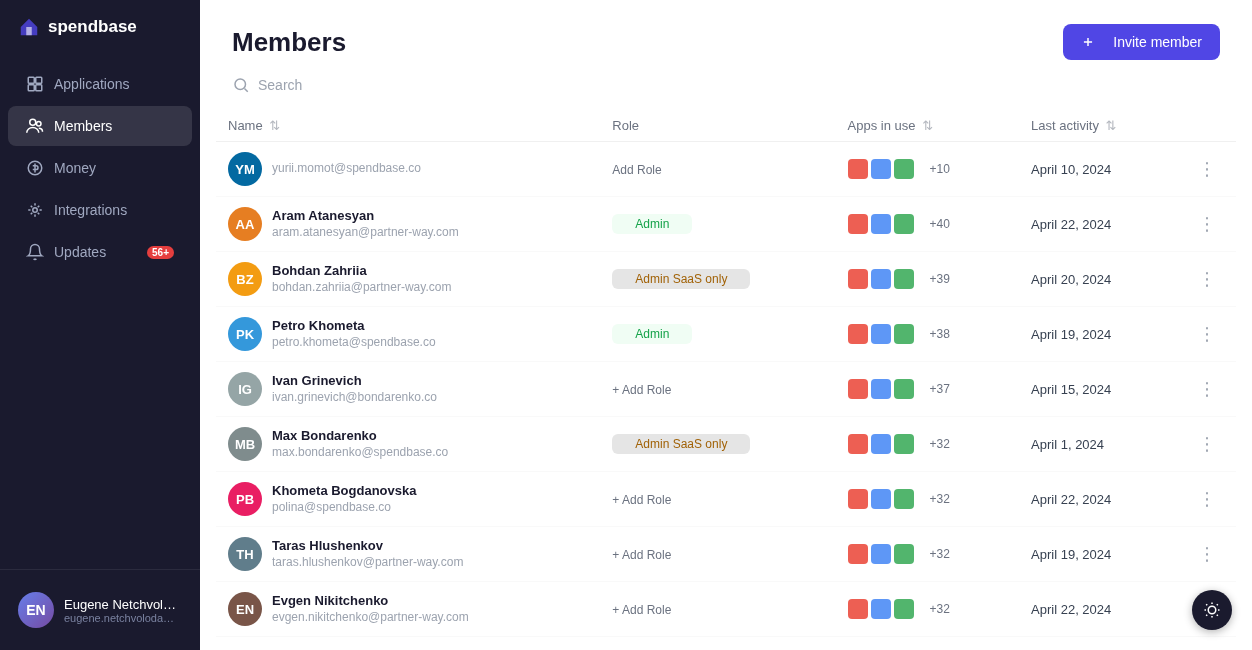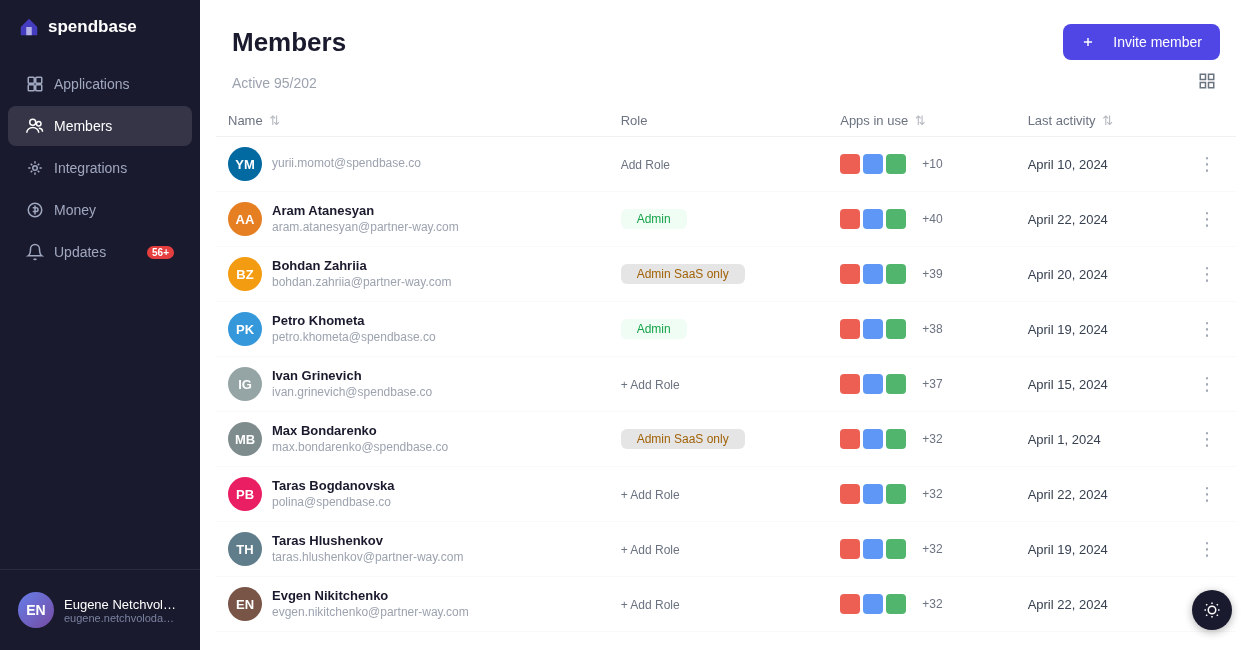--- a/index.html
+++ b/index.html
@@ -209,21 +209,21 @@
       line-height: 1.3;
     }
     .member-email {
       font-size: 12px;
       color: #9ca3af;
       line-height: 1.3;
     }
 
     .role-badge {
       display: inline-block;
-      padding: 3px 16px;
+      padding: 3px 23px;
       border-radius: 6px;
       font-size: 12px;
       font-weight: 500;
     }
     .role-admin {
       background: #f0fdf4;
       color: #16a34a;
     }
     .role-admin-saas {
       background: #e5e5e5;
@@ -328,32 +328,32 @@
         <circle cx="9" cy="7" r="4"></circle>
           <circle cx="17" cy="9" r="3"></circle>
         <path d="M1 21c0-4 3.6-7 8-7s8 3 8 7"></path>
           <path d="M17 15c2.5 0 5 1.5 5 4.5"></path>
       </svg>
       <span>Members</span>
     </div>
 
     <div class="sidebar-item">
       <svg viewBox="0 0 24 24" fill="none" stroke="currentColor" stroke-width="2">
+        <circle cx="12" cy="12" r="9"></circle>
+          <path d="M12 6v12M9 9h4.5a2.5 2.5 0 010 5H9"></path>
+      </svg>
+      <span>Money</span>
+    </div>
+
+    <div class="sidebar-item">
+      <svg viewBox="0 0 24 24" fill="none" stroke="currentColor" stroke-width="2">
         <circle cx="12" cy="12" r="3"></circle>
           <path d="M12 3v3M12 18v3M3 12h3M18 12h3M6.3 6.3l2.1 2.1M15.6 15.6l2.1 2.1M6.3 17.7l2.1-2.1M15.6 8.4l2.1-2.1"></path>
       </svg>
       <span>Integrations</span>
-    </div>
-
-    <div class="sidebar-item">
-      <svg viewBox="0 0 24 24" fill="none" stroke="currentColor" stroke-width="2">
-        <circle cx="12" cy="12" r="9"></circle>
-          <path d="M12 6v12M9 9h4.5a2.5 2.5 0 010 5H9"></path>
-      </svg>
-      <span>Money</span>
     </div>
 
     <div class="sidebar-item">
       <svg viewBox="0 0 24 24" fill="none" stroke="currentColor" stroke-width="2">
         <path d="M18 8A6 6 0 006 8c0 7-3 9-3 9h18s-3-2-3-9"></path>
           <path d="M13.73 21a2 2 0 01-3.46 0"></path>
       </svg>
       <span>Updates</span>
       <span class="badge">56+</span>
     </div>
@@ -377,35 +377,30 @@
   <div class="main-header">
     <h1 class="page-title">Members</h1>
     <button class="invite-btn">
       <svg width="14" height="14" viewBox="0 0 24 24" fill="none" stroke="currentColor" stroke-width="2.5">
         <path d="M12 5v14M5 12h14"></path>
       </svg>
       <span>Invite member</span>
     </button>
   </div>
 
-
-  <div class="active-bar">
-    <div class="active-label">
-      <span>Active</span>
-      <span>95/202</span>
+  <div class="search-bar">
+    <div class="search-wrapper">
+      <svg viewBox="0 0 24 24" fill="none" stroke="currentColor" stroke-width="2">
+        <circle cx="11" cy="11" r="7"></circle>
+          <path d="M21 21l-4.35-4.35"></path>
+      </svg>
+      <input class="search-input" type="text" placeholder="Search" style="">
     </div>
-    <button class="grid-icon-btn">
-      <svg width="18" height="18" viewBox="0 0 24 24" fill="none" stroke="currentColor" stroke-width="2">
-        <rect x="3" y="3" width="7" height="7"></rect>
-          <rect x="14" y="3" width="7" height="7"></rect>
-        <rect x="3" y="14" width="7" height="7"></rect>
-          <rect x="14" y="14" width="7" height="7"></rect>
-      </svg>
-    </button>
   </div>
+
 
   <div class="table-container">
     <table>
       <thead>
         <tr>
           <th>
             <span>Name</span>
             <span class="sort-icon">⇅</span>
           </th>
           <th>
@@ -528,21 +523,21 @@
     </td>
   </tr>
           <tr>
     <td>
       <div class="member-cell">
         <div class="member-avatar" style="background:#95a5a6">
           IG
         </div>
         <div>
                   <div class="member-name">Ivan Grinevich</div>
-       <div class="member-email">ivan.grinevich@spendbase.co</div>
+       <div class="member-email">ivan.grinevich@bondarenko.co</div>
                 </div>
       </div>
     </td>
     <td><span class="role-add">+ Add Role</span></td>
     <td>
       <div class="apps-cell">
         <div class="app-icon" style="background:#ea4335;opacity:0.85"></div>
                 <div class="app-icon" style="background:#4285f4;opacity:0.85"></div>
                 <div class="app-icon" style="background:#34a853;opacity:0.85"></div>
         <span class="app-count">+37</span>
@@ -579,21 +574,21 @@
       <button class="more-btn">⋮</button>
     </td>
   </tr>
           <tr>
     <td>
       <div class="member-cell">
         <div class="member-avatar" style="background:#e91e63">
           PB
         </div>
         <div>
-                  <div class="member-name">Taras Bogdanovska</div>
+                  <div class="member-name">Khometa Bogdanovska</div>
        <div class="member-email">polina@spendbase.co</div>
                 </div>
       </div>
     </td>
     <td><span class="role-add">+ Add Role</span></td>
     <td>
       <div class="apps-cell">
         <div class="app-icon" style="background:#ea4335;opacity:0.85"></div>
                 <div class="app-icon" style="background:#4285f4;opacity:0.85"></div>
                 <div class="app-icon" style="background:#34a853;opacity:0.85"></div>

